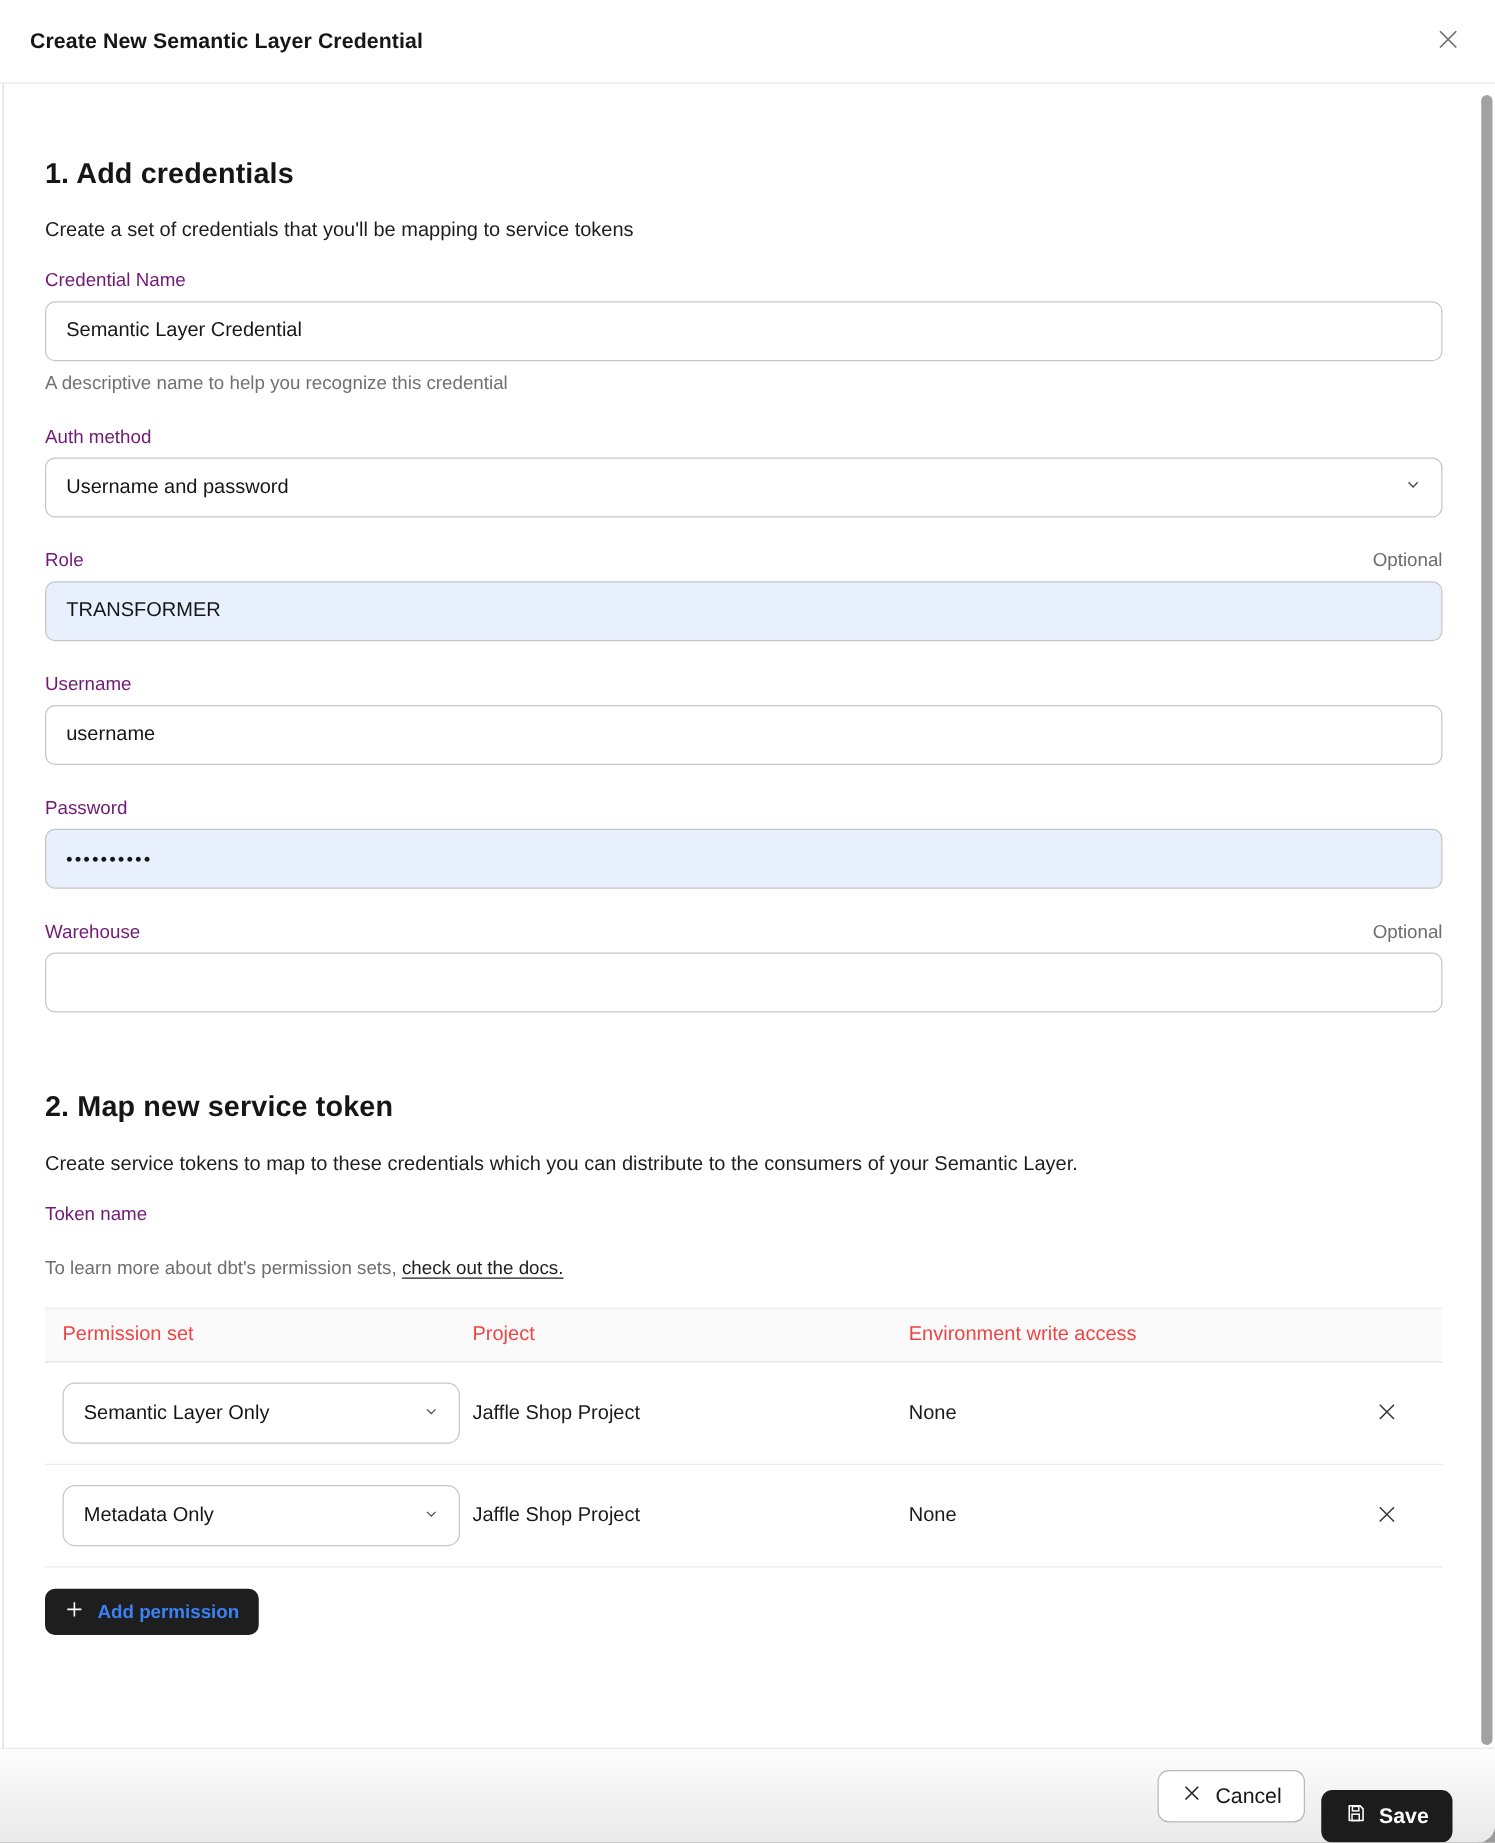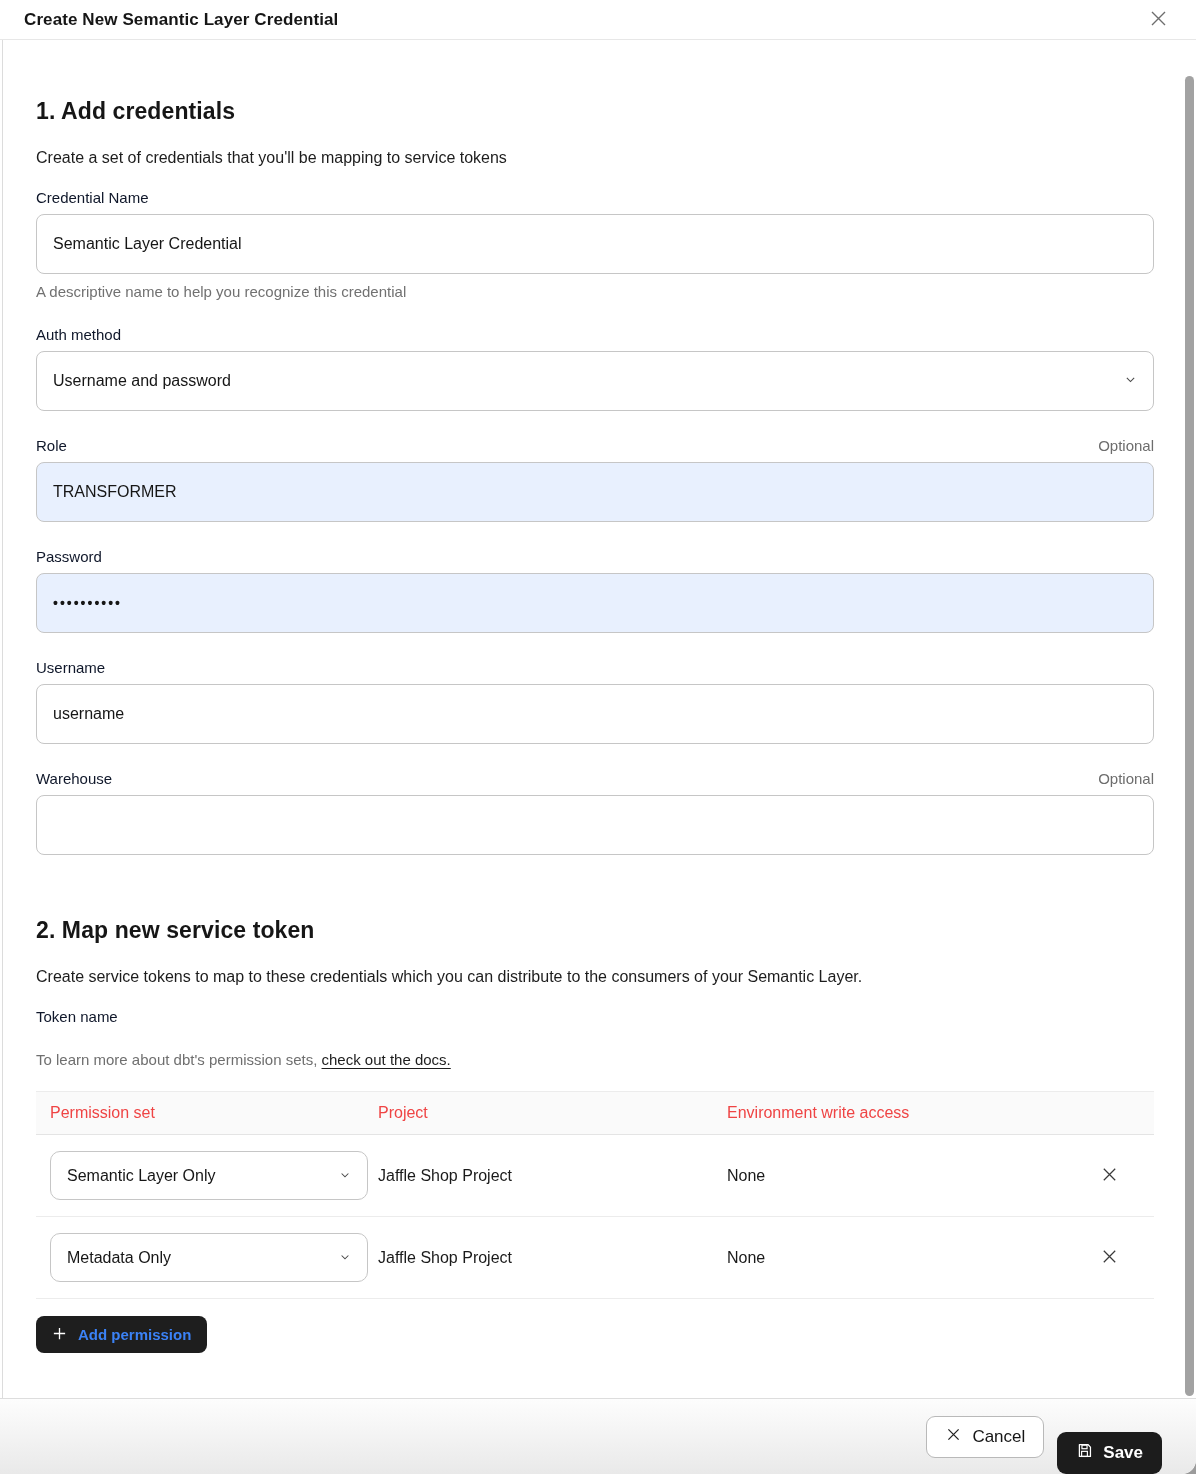--- a/index.html
+++ b/index.html
@@ -16,21 +16,21 @@
     border-bottom-right-radius: 14px;
     overflow: hidden;
   }
   .modal::before {
     content: "";
     position: absolute; left: 2px; top: 0; bottom: 0;
     width: 1px; background: #dcdcdc;
   }
   
   .modal-header {
-    height: 40px;
+    height: 67px;
     display: flex; align-items: center; justify-content: space-between;
     padding: 0 24px;
     border-bottom: 1px solid #e7e7e7;
     background: #fff;
     position: relative; z-index: 3;
   }
   .modal-title { font-size: 17px; font-weight: 700; color: #161616; letter-spacing: .1px; }
   .close-btn {
     background: none; border: none; cursor: pointer;
     width: 28px; height: 28px; display: flex; align-items: center; justify-content: center;
@@ -39,24 +39,24 @@
   .content {
     padding: 58px 42px 0 36px;
   }
   .section-heading { font-size: 23px; font-weight: 700; color: #161616; margin-bottom: 24px; letter-spacing: .1px; }
   .section-desc { font-size: 16px; color: #1d1d1d; margin-bottom: 22px; }
   .field-group { margin-bottom: 26px; }
   .label-row {
     display: flex; justify-content: space-between; align-items: baseline;
     margin-bottom: 8px;
   }
-  .field-label { font-size: 15px; color: #0f172a; }
+  .field-label { font-size: 15px; color: #701a75; }
   .optional-tag { font-size: 15px; color: #6d6d6d; }
   .text-input, .select-box {
-    width: 100%; height: 60px;
+    width: 100%; height: 48px;
     border: 1px solid #c6c6c6; border-radius: 8px;
     font-family: "Liberation Sans", sans-serif;
     font-size: 16px; color: #161616;
     padding: 0 16px;
     background: #fff;
     outline: none;
   }
   .text-input.autofill { background: #e8f0fe; }
   .text-input.password { letter-spacing: 2px; font-size: 14px; font-weight: 700; }
   .helper-text { font-size: 15px; color: #717171; margin-top: 9px; }
@@ -197,30 +197,30 @@
     <div class="field-group">
       <div class="label-row">
         <label class="field-label">Role</label>
         <span class="optional-tag">Optional</span>
       </div>
       <input class="text-input autofill" type="text" value="TRANSFORMER" style="">
     </div>
 
     <div class="field-group">
       <div class="label-row">
+        <label class="field-label">Username</label>
+      </div>
+      <input class="text-input" type="text" value="username" style="">
+    </div>
+
+    <div class="field-group">
+      <div class="label-row">
         <label class="field-label">Password</label>
       </div>
       <input class="text-input autofill password" type="text" value="••••••••••" style="">
-    </div>
-
-    <div class="field-group">
-      <div class="label-row">
-        <label class="field-label">Username</label>
-      </div>
-      <input class="text-input" type="text" value="username" style="">
     </div>
 
     <div class="field-group">
       <div class="label-row">
         <label class="field-label">Warehouse</label>
         <span class="optional-tag">Optional</span>
       </div>
       <input class="text-input" type="text" value="" style="">
     </div>
 

